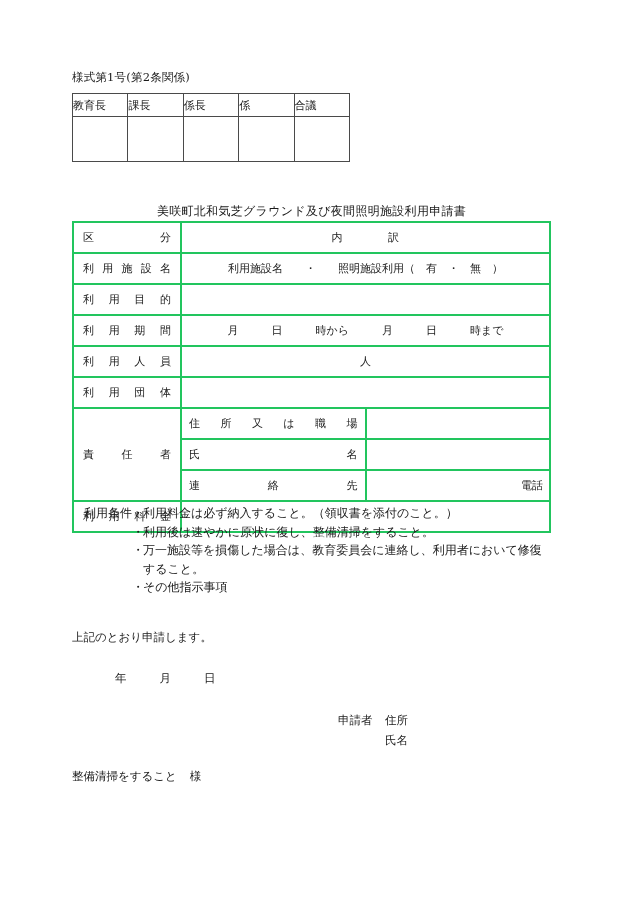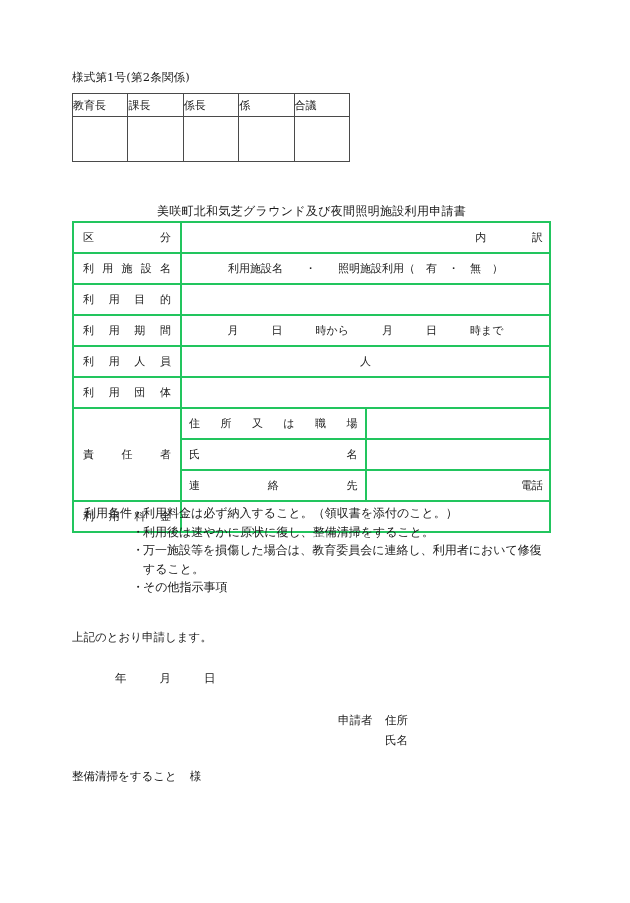--- a/index.html
+++ b/index.html
@@ -100,21 +100,20 @@
   }
   .ctr {
     text-align: center;
   }
   .lead {
     padding-left: 8px !important;
     text-align: right;
   }
   .spaced-wide {
     letter-spacing: 0.3px;
-    text-align: right;
   }
   .resp-label {
     text-align: justify;
     text-align-last: justify;
     padding: 0 9px !important;
     vertical-align: middle;
     white-space: nowrap;
   }
 
   

